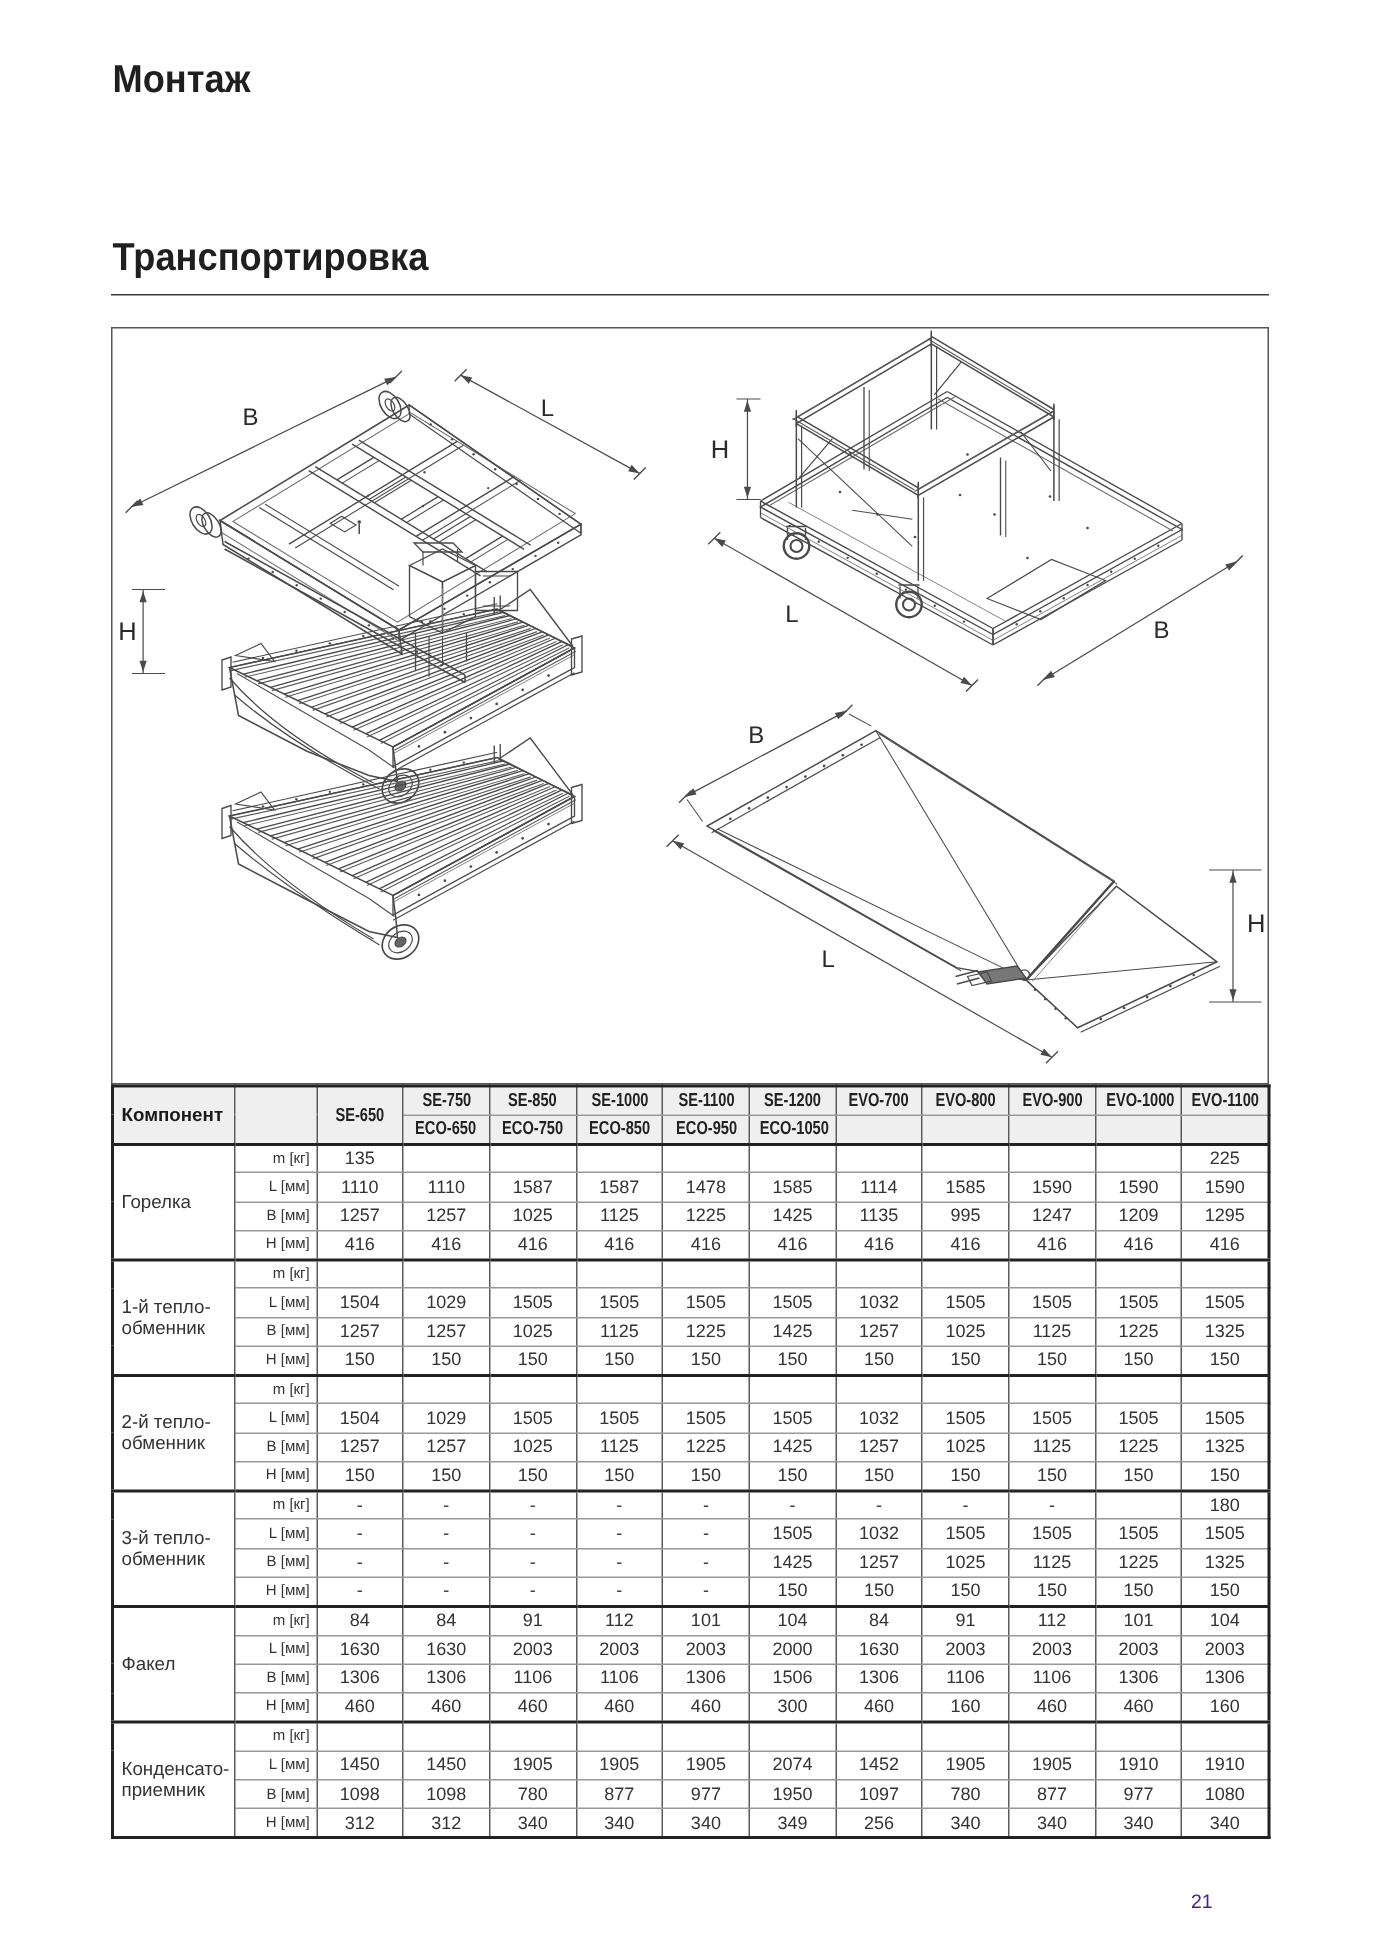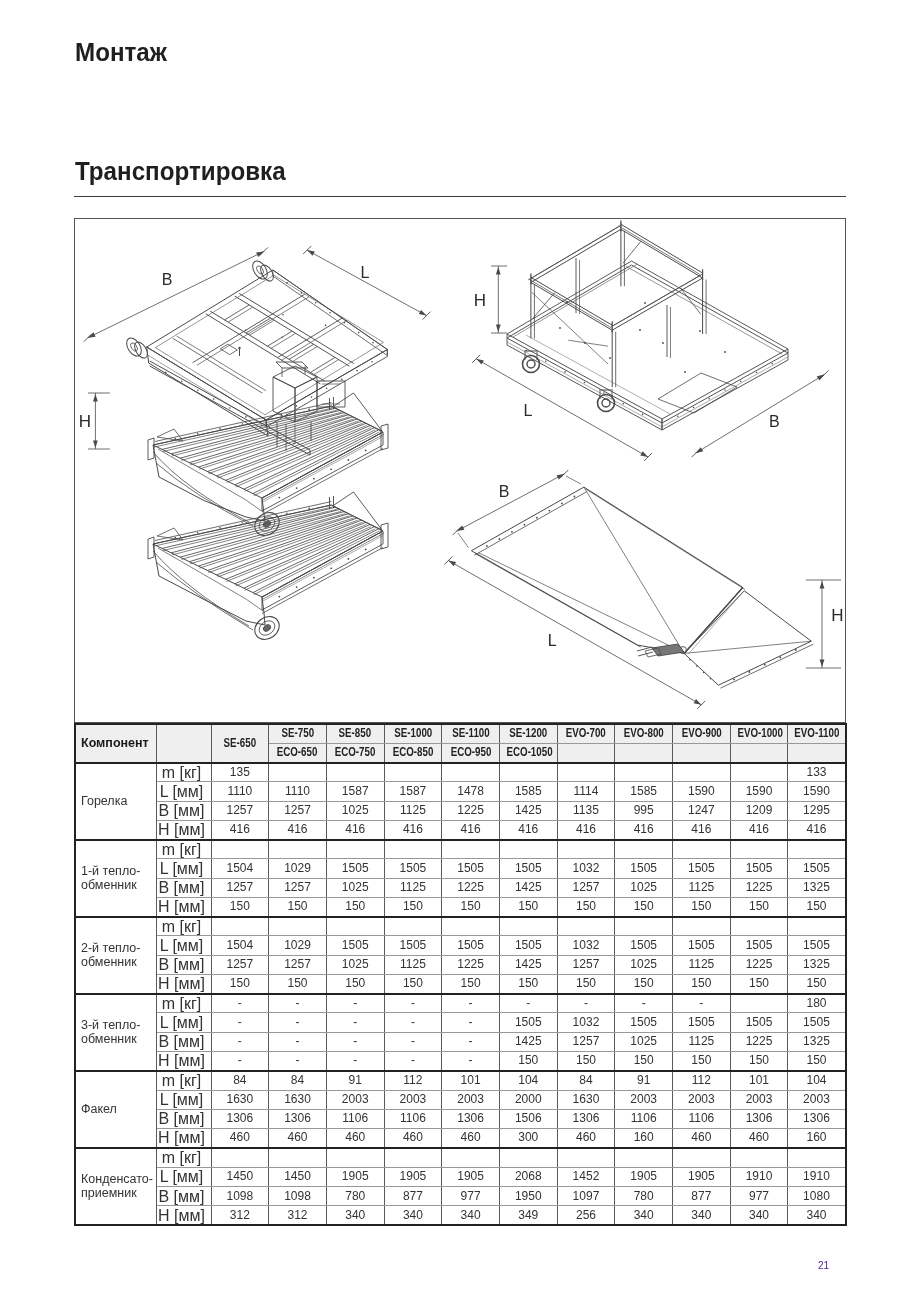--- a/index.html
+++ b/index.html
@@ -7,23 +7,23 @@
 .rule{position:absolute;left:74px;top:196px;width:772px;height:1px;background:#3c3c3c}
 .box{position:absolute;left:74px;top:218px;width:772px;height:505px;border:1px solid #555}
 table{position:absolute;left:74px;top:723px;width:771px;height:503px;border-collapse:collapse;table-layout:fixed;border:2px solid #222}
 td{border-left:1px solid #5a5a5a;border-right:1px solid #5a5a5a;border-top:1px solid #989898;border-bottom:1px solid #989898;font-size:12px;color:#333;text-align:center;vertical-align:middle;padding:0;line-height:13px;overflow:hidden;white-space:nowrap}
 tr{height:19px}
 .hc{background:#eeefee;font-weight:bold;font-size:12.5px;color:#222}
 .cn{display:inline-block;transform:scaleX(0.78);transform-origin:center}
 .kn{display:inline-block}
 .comp{text-align:left;padding-left:5px;font-size:12.5px;background:#fff;line-height:14.5px}
 .comp.b{background:#eeefee;font-size:12.5px;font-weight:bold;color:#1a1a1a}
-.lab{padding-right:4px;font-size:16px}
+.lab{text-align:right;padding-right:4px;font-size:10px}
 tr.grp td{border-top:2px solid #222}
-.pg{position:absolute;left:818px;top:1260px;font-size:10px;color:#4c1d95}
+.pg{position:absolute;left:794px;top:1260px;font-size:13px;color:#4c1d95}
 svg text{font-family:"Liberation Sans",sans-serif}
 </style></head><body>
 <div class="h1">Монтаж</div>
 <div class="h2">Транспортировка</div>
 <div class="rule"></div>
 <div class="box"></div>
 <svg style="position:absolute;left:74px;top:218px" width="772" height="505" viewBox="74 218 772 505">
 <line x1="153.0" y1="445.0" x2="331.5" y2="406.0" stroke="#4a4a4a" stroke-width="0.85"></line>
 <line x1="153.9" y1="447.1" x2="332.4" y2="408.1" stroke="#5d5d5d" stroke-width="0.75"></line>
 <line x1="162.1" y1="449.4" x2="335.8" y2="408.2" stroke="#4a4a4a" stroke-width="0.85"></line>
@@ -437,21 +437,21 @@
         <td class="d">135</td>
         <td class="d">&nbsp;</td>
         <td class="d">&nbsp;</td>
         <td class="d">&nbsp;</td>
         <td class="d">&nbsp;</td>
         <td class="d">&nbsp;</td>
         <td class="d">&nbsp;</td>
         <td class="d">&nbsp;</td>
         <td class="d">&nbsp;</td>
         <td class="d">&nbsp;</td>
-        <td class="d">133</td>
+        <td class="d">225</td>
       </tr>
 <tr class="">
         <td class="lab">L [мм]</td>
         <td class="d">1110</td>
         <td class="d">1110</td>
         <td class="d">1587</td>
         <td class="d">1587</td>
         <td class="d">1478</td>
         <td class="d">1585</td>
         <td class="d">1114</td>
@@ -731,21 +731,21 @@
         <td class="d">&nbsp;</td>
         <td class="d">&nbsp;</td>
       </tr>
 <tr class="">
         <td class="lab">L [мм]</td>
         <td class="d">1450</td>
         <td class="d">1450</td>
         <td class="d">1905</td>
         <td class="d">1905</td>
         <td class="d">1905</td>
-        <td class="d">2068</td>
+        <td class="d">2074</td>
         <td class="d">1452</td>
         <td class="d">1905</td>
         <td class="d">1905</td>
         <td class="d">1910</td>
         <td class="d">1910</td>
       </tr>
 <tr class="">
         <td class="lab">B [мм]</td>
         <td class="d">1098</td>
         <td class="d">1098</td>

